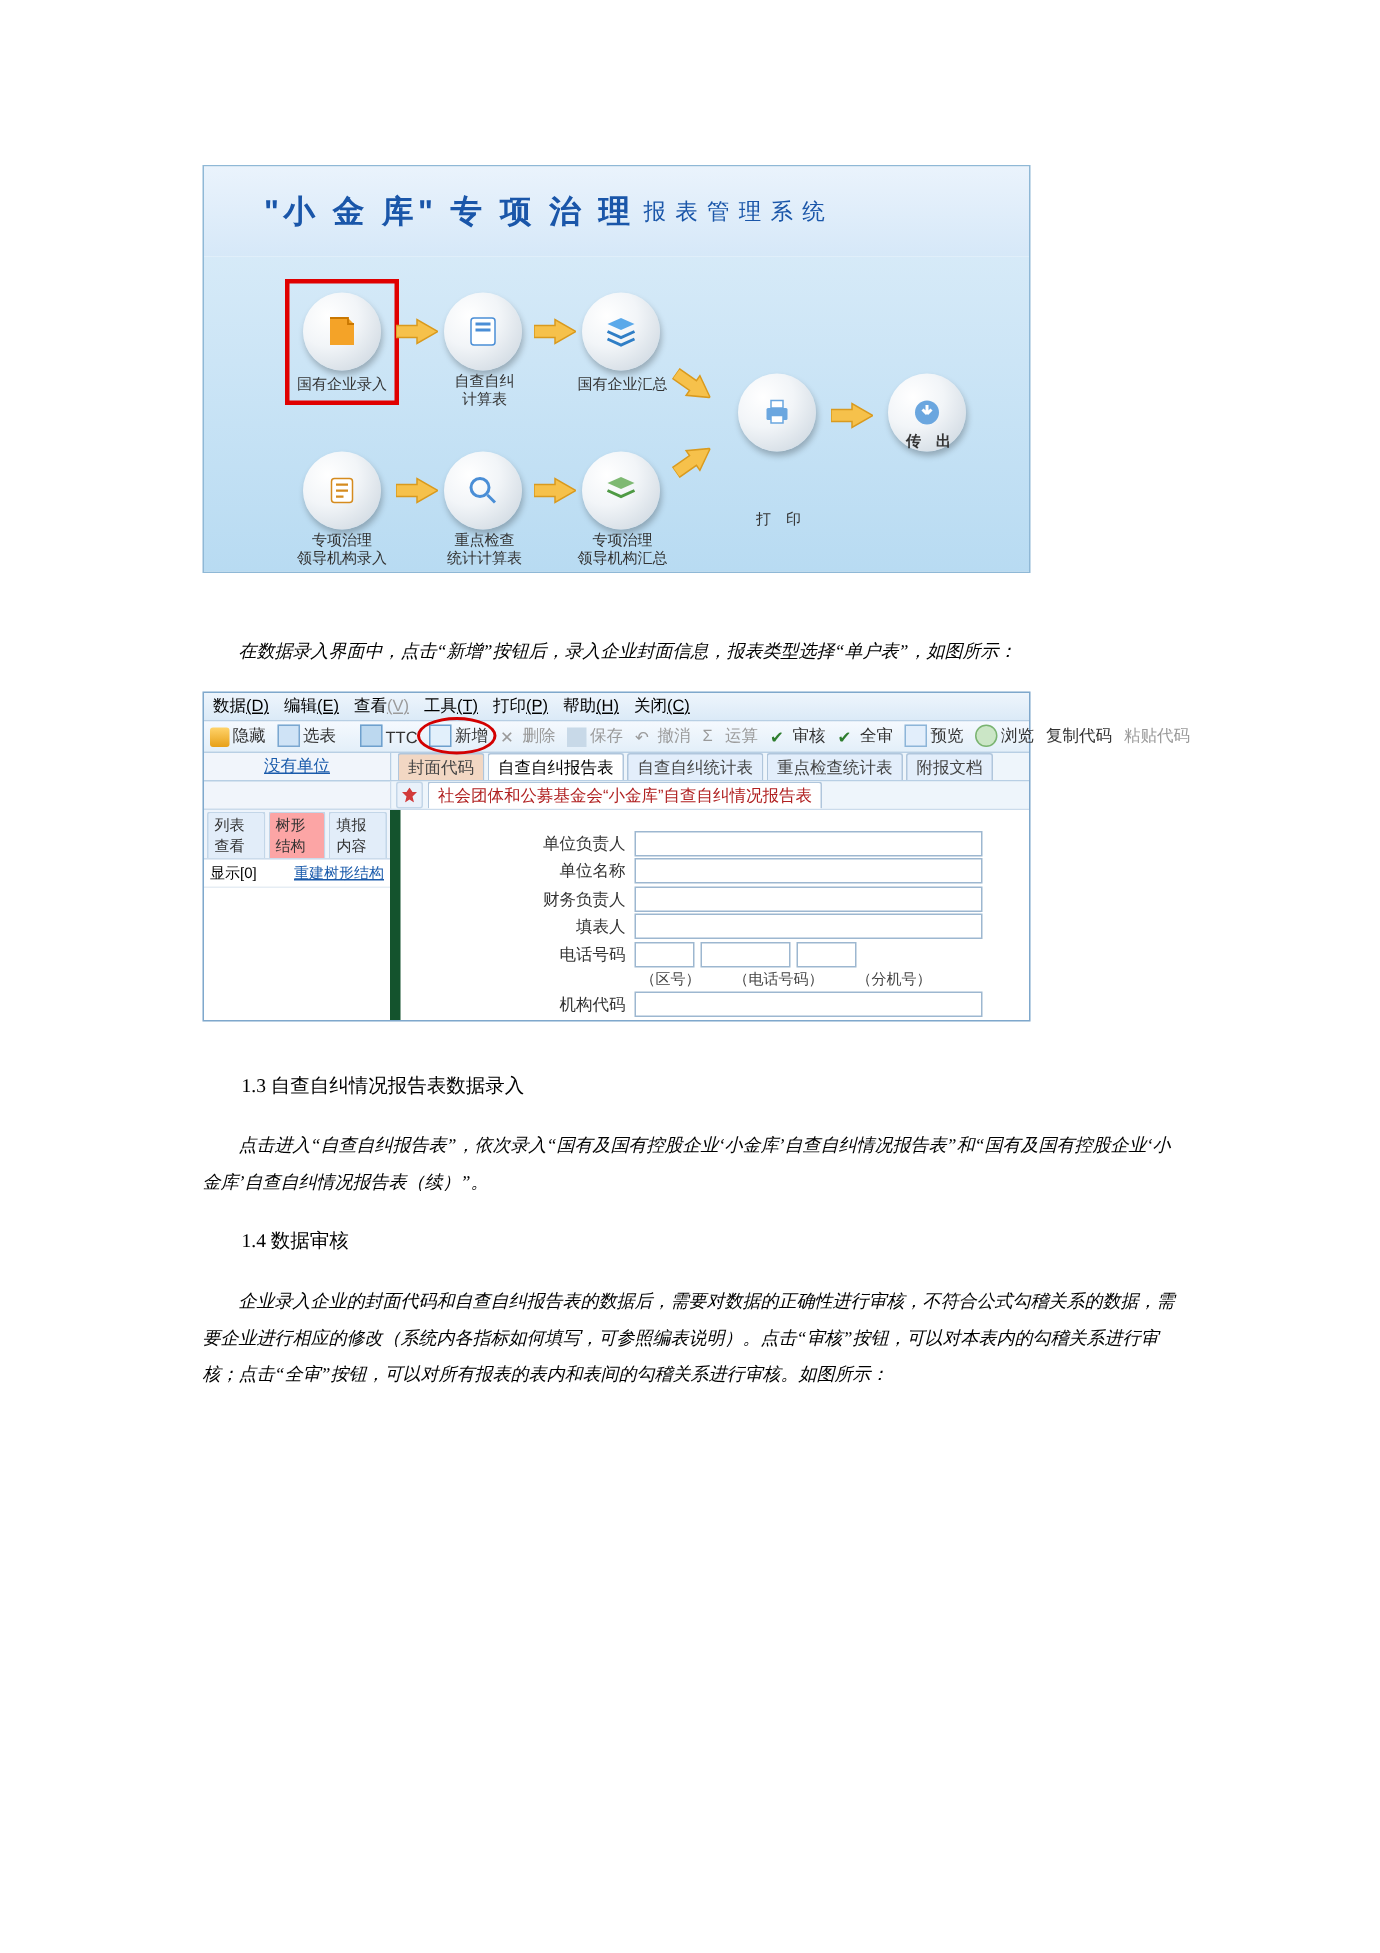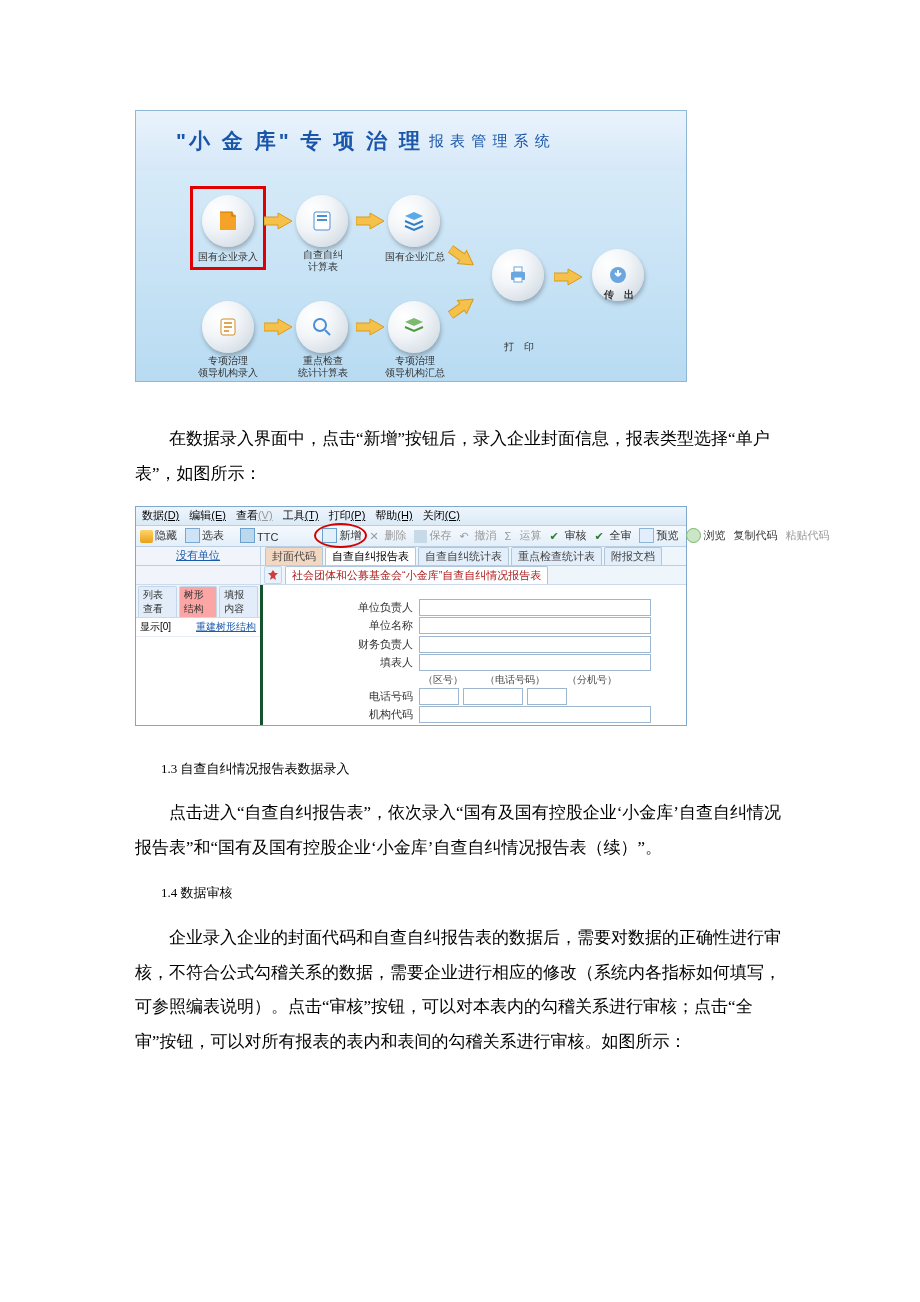--- a/index.html
+++ b/index.html
@@ -60,22 +60,23 @@
   .arrow svg { width:28px; height:20px; }
   .redbox {
     position:absolute;
     border:3px solid #e00000;
     box-sizing:border-box;
   }
   
   .para {
     line-height: 2.05;
     text-indent: 2em;
-    font-size: 17px;
+    font-size: 12px;
     margin: 0 0 14px 0;
+    font-style: italic;
   }
   .h2 {
     line-height: 2.05;
     text-indent: 2em;
     font-size: 13px;
     margin: 4px 0 14px 0;
   }
   
   .shot2 {
     width:550px;
@@ -112,21 +113,20 @@
     border-bottom:1px solid #b8cfe4;
     padding-left:4px;
     white-space:nowrap;
     font-size:11px;
   }
   .tbtn { display:flex;align-items:flex-end; margin-right:8px; color:#333; }
   .tbtn.dis { color:#9a9a9a; }
   .tbtn .ti { width:13px;height:13px;margin-right:2px;display:inline-block;}
   .redoval {
     position:relative;
-    margin-left:36px;
   }
   .redoval::after{
     content:"";
     position:absolute;
     left:-8px; top:-5px; right:-6px; bottom:-5px;
     border:2.5px solid #d30000;
     border-radius:50%;
   }
   .s2-tabsrow {
     display:flex;
@@ -184,21 +184,21 @@
     border:1px solid #b0c6dc; border-bottom:none;
     background:#fff; color:#b02020;
     border-radius:2px 2px 0 0;
   }
   .s2-body{
     display:flex;
     height:140px;
   }
   .s2-tree{
     width:124px;
-    border-right:3px solid #14532d;
+    border-right:7px solid #14532d;
     background:#fff;
     font-size:11px;
     position:relative;
   }
   .treetabs{
     display:flex; border-bottom:1px solid #cbdbeb;
     padding:1px 2px 0 2px;
     gap:2px;
     background:#eef4fb;
   }
@@ -489,34 +489,34 @@
             <div class="fin med"></div>
           </div>
         <div class="frow">
             <div class="flab">财务负责人</div>
             <div class="fin med"></div>
           </div>
         <div class="frow">
             <div class="flab">填表人</div>
             <div class="fin med"></div>
           </div>
-        <div class="frow" style="height:14px;">
-          <div class="flab"></div>
-          <span class="paren">（区号）</span>
-          <span class="paren" style="margin-left:18px;">（电话号码）</span>
-          <span class="paren" style="margin-left:18px;">（分机号）</span>
-        </div>
         <div class="frow">
           <div class="flab">电话号码</div>
           <div class="fin s"></div>
             <span style="width:4px;"></span>
           <div class="fin s2"></div>
             <span style="width:4px;"></span>
           <div class="fin s"></div>
         </div>
+        <div class="frow" style="height:14px;">
+          <div class="flab"></div>
+          <span class="paren">（区号）</span>
+          <span class="paren" style="margin-left:18px;">（电话号码）</span>
+          <span class="paren" style="margin-left:18px;">（分机号）</span>
+        </div>
         <div class="frow">
             <div class="flab">机构代码</div>
             <div class="fin med"></div>
           </div>
       </div>
     </div>
   </div>
 
   <p class="h2">1.3 自查自纠情况报告表数据录入</p>
   <p class="para">点击进入“自查自纠报告表”，依次录入“国有及国有控股企业‘小金库’自查自纠情况报告表”和“国有及国有控股企业‘小金库’自查自纠情况报告表（续）”。</p>

